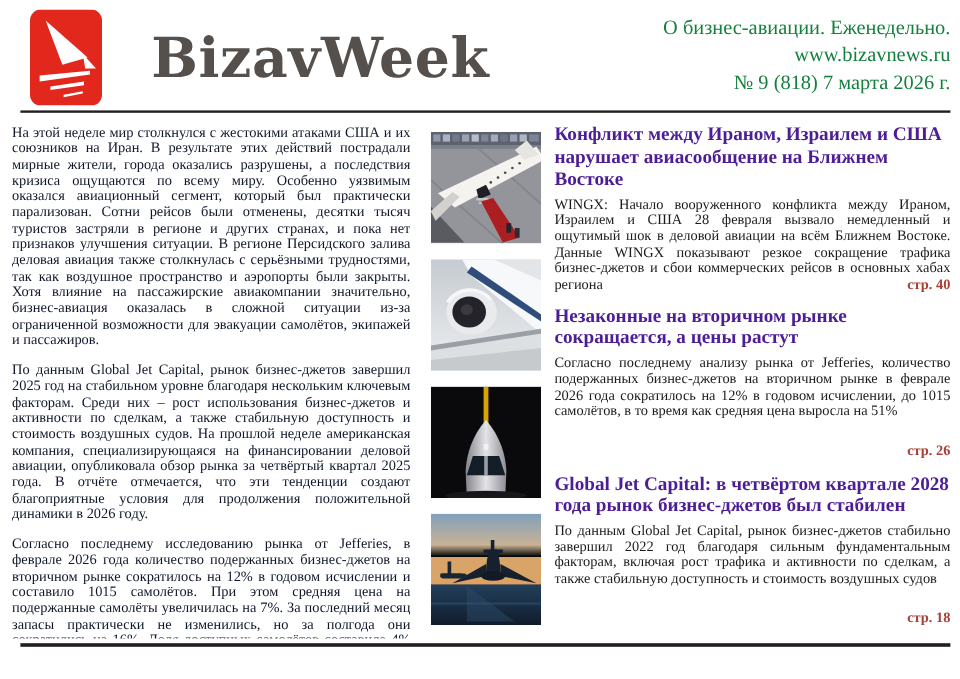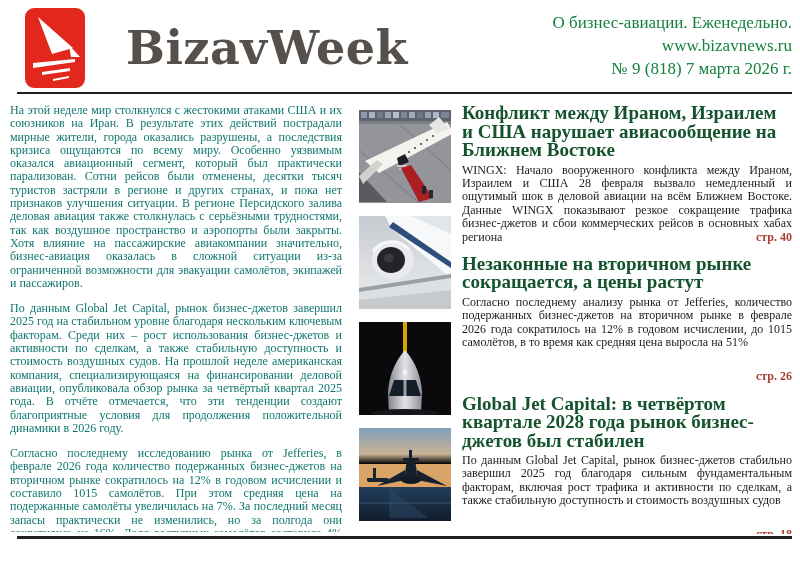--- a/index.html
+++ b/index.html
@@ -17,36 +17,36 @@
   .header-right{
     position:absolute;right:8px;top:11px;text-align:right;
     font-size:17px;line-height:23px;color:#15803d;
   }
   .rule{position:absolute;left:17px;width:775px;background:#241f1d;}
   .rule-top{top:92px;height:2px;}
   .rule-bottom{top:536px;height:3px;}
   
   .left-col{
     position:absolute;left:10px;top:104px;width:332px;height:428px;
-    font-size:12px;line-height:13.3px;text-align:justify;color:#0f766e;
+    font-size:12px;line-height:13.3px;text-align:justify;color:#0f172a;
     overflow:hidden;
   }
   .left-col p{margin:0 0 12px 0;}
   
   .photo-col{position:absolute;left:359px;top:110px;width:92px;}
   .photo{width:92px;height:93px;margin:0 0 13px 0;overflow:hidden;}
   .photo svg{display:block;width:92px;height:93px;}
   
   .right-col{
     position:absolute;left:462px;top:104px;width:330px;height:430px;
     overflow:hidden;
   }
   .news-item{margin:0 0 11px 0;}
   .nw-title{
-    font-size:19px;line-height:18.5px;font-weight:bold;color:#14532d;
+    font-size:16px;line-height:18.5px;font-weight:bold;color:#4c1d95;
     margin:0 0 4px 0;
   }
   .nw-sum{
     font-size:12px;line-height:13.4px;text-align:justify;color:#1d1a18;margin:0;
   }
   .pref{color:#a84036;font-weight:bold;font-size:12px;}
   .pref-inline{float:right;margin-left:8px;}
   .pref-row{text-align:right;margin-top:16px;}
 </style>
 </head>
@@ -206,21 +206,21 @@
         <span>Согласно последнему анализу рынка от Jefferies, количество подержанных бизнес-джетов на вторичном рынке в феврале 2026 года сократилось на 12% в годовом исчислении, до 1015 самолётов, в то время как средняя цена выросла на 51%</span>
       </p>
       <div class="pref-row">
         <span class="pref">стр. 26</span>
       </div>
     </div>
 
     <div class="news-item">
       <div class="nw-title">Global Jet Capital: в четвёртом квартале 2028 года рынок бизнес-джетов был стабилен</div>
       <p class="nw-sum">
-        <span>По данным Global Jet Capital, рынок бизнес-джетов стабильно завершил 2025 год благодаря сильным фундаментальным факторам, включая рост трафика и активности по сделкам, а также стабильную доступность и стоимость воздушных судов</span>
+        <span>По данным Global Jet Capital, рынок бизнес-джетов стабильно завершил 2022 год благодаря сильным фундаментальным факторам, включая рост трафика и активности по сделкам, а также стабильную доступность и стоимость воздушных судов</span>
       </p>
       <div class="pref-row">
         <span class="pref">стр. 18</span>
       </div>
     </div>
 
     <div class="news-item">
       <div class="nw-title">Незаконные рейсы подрывают позиции операторов в Азиатско-Тихоокеанском регионе</div>
 
     </div>

